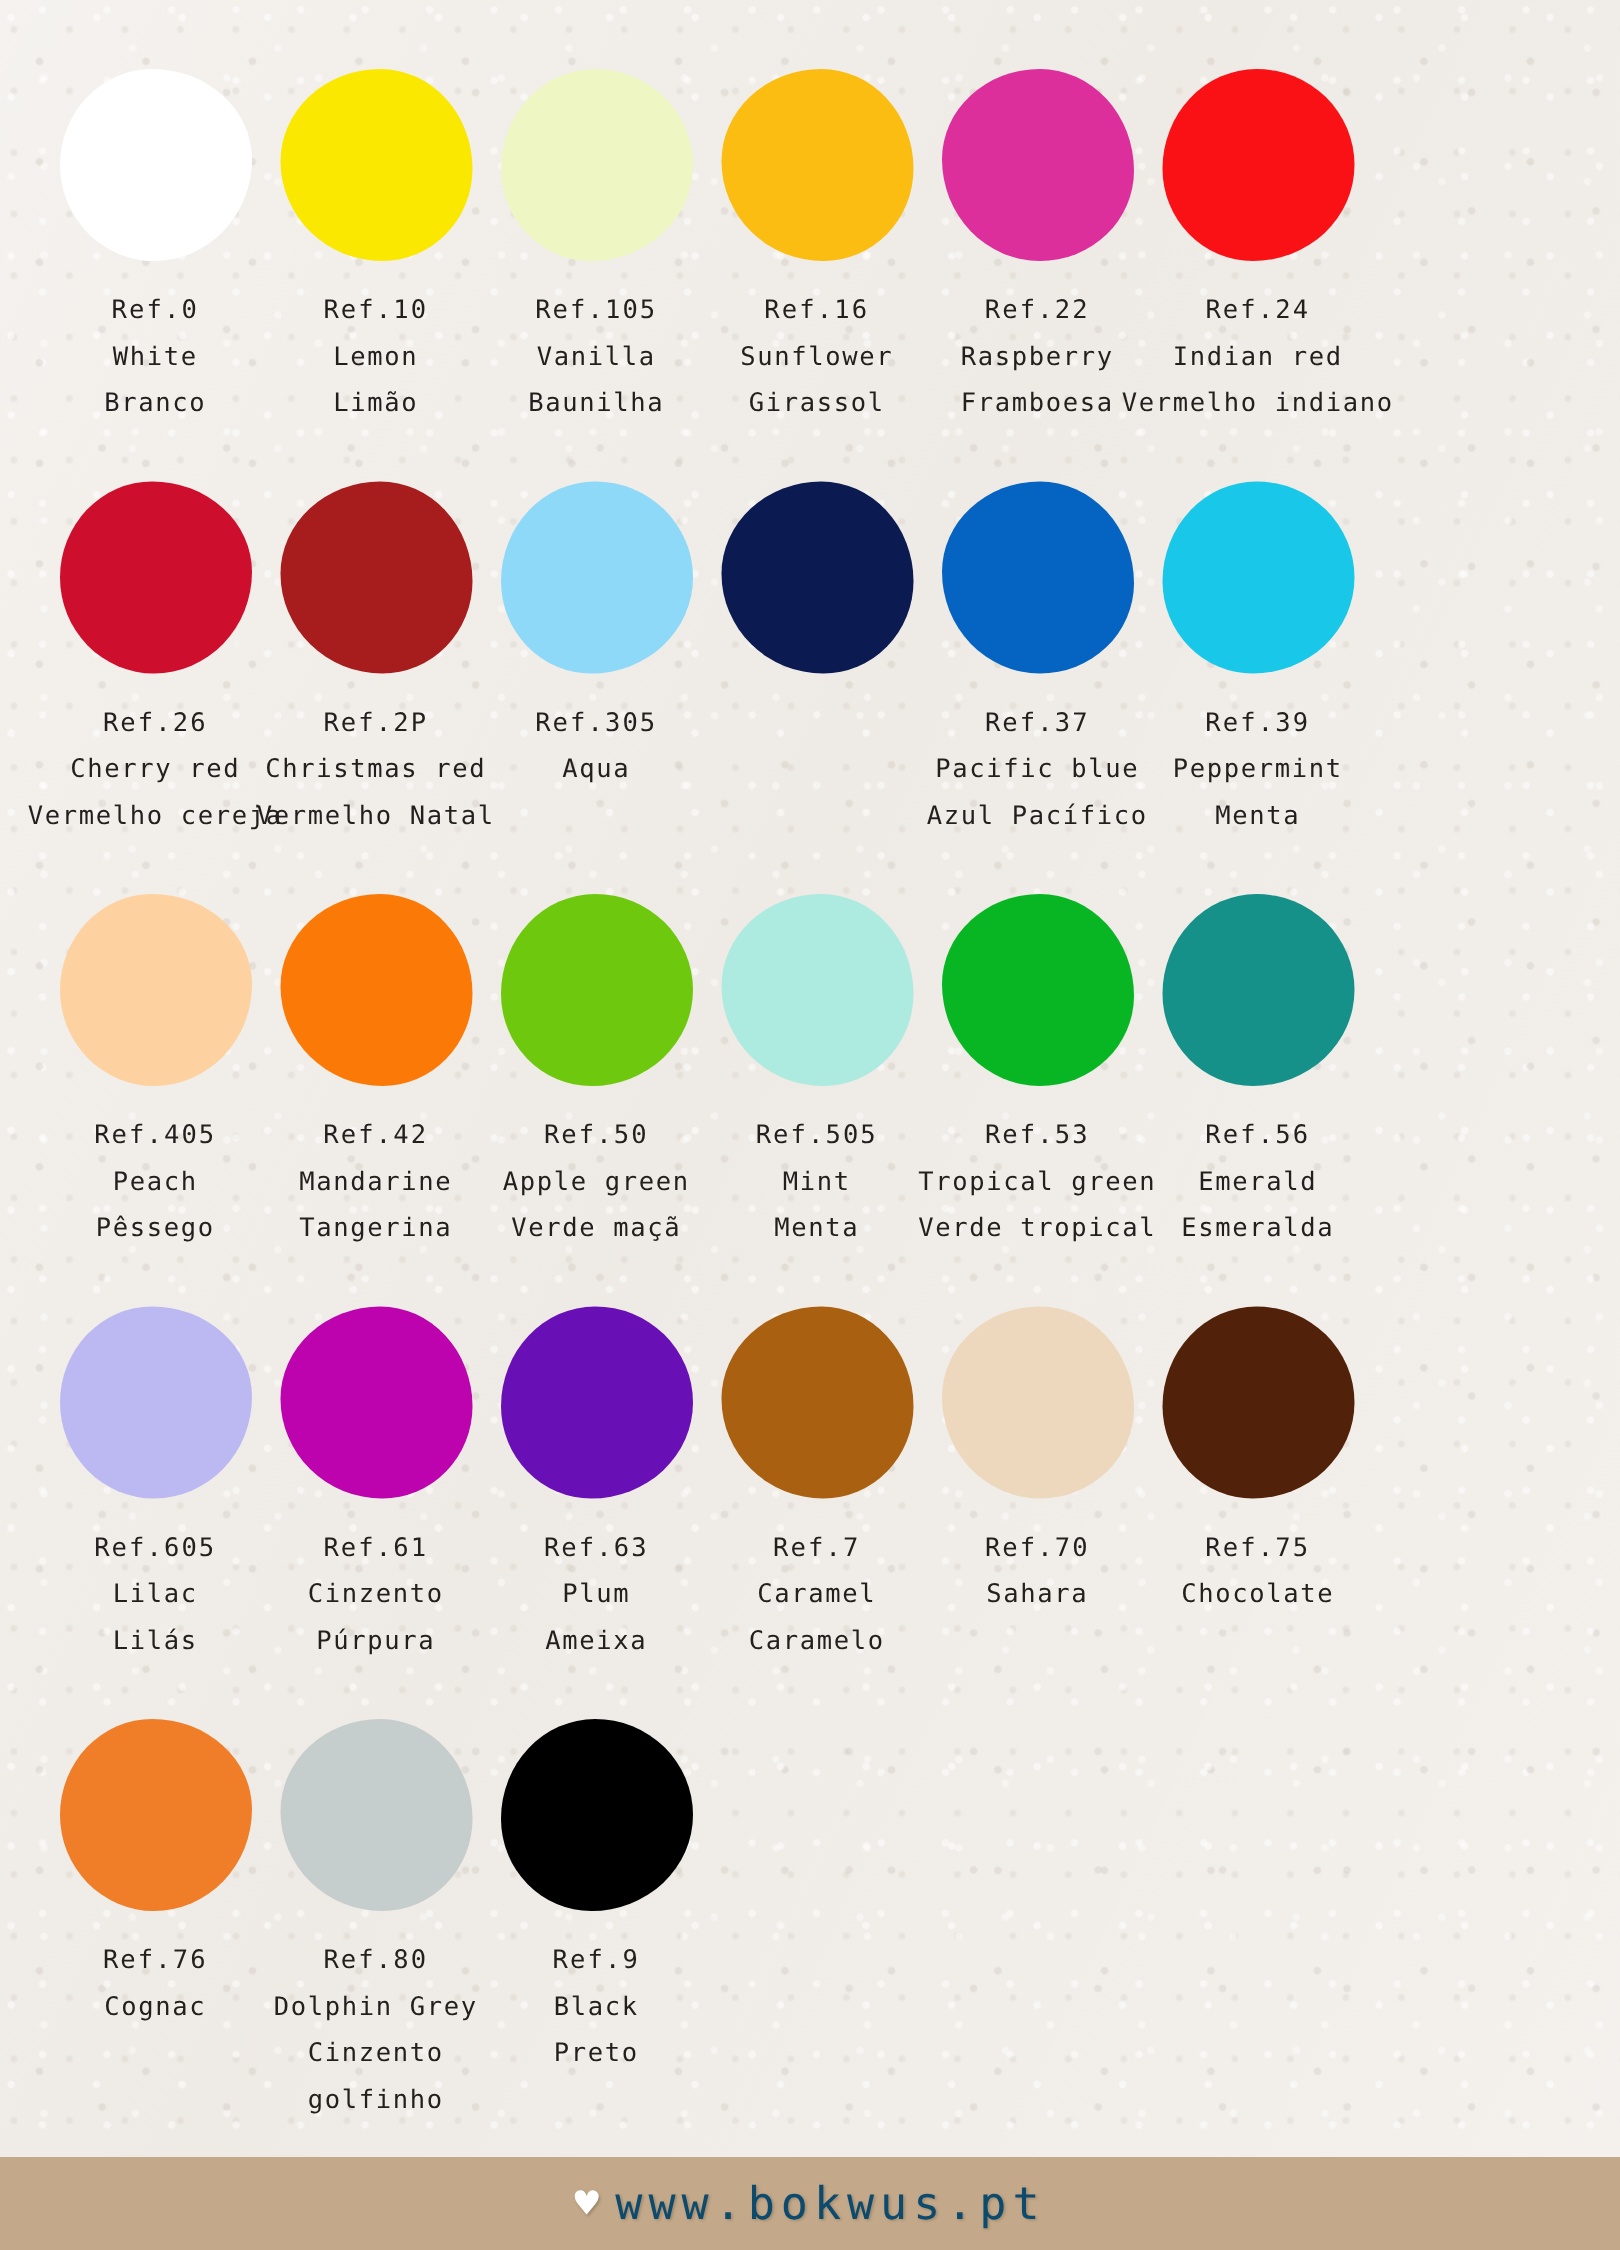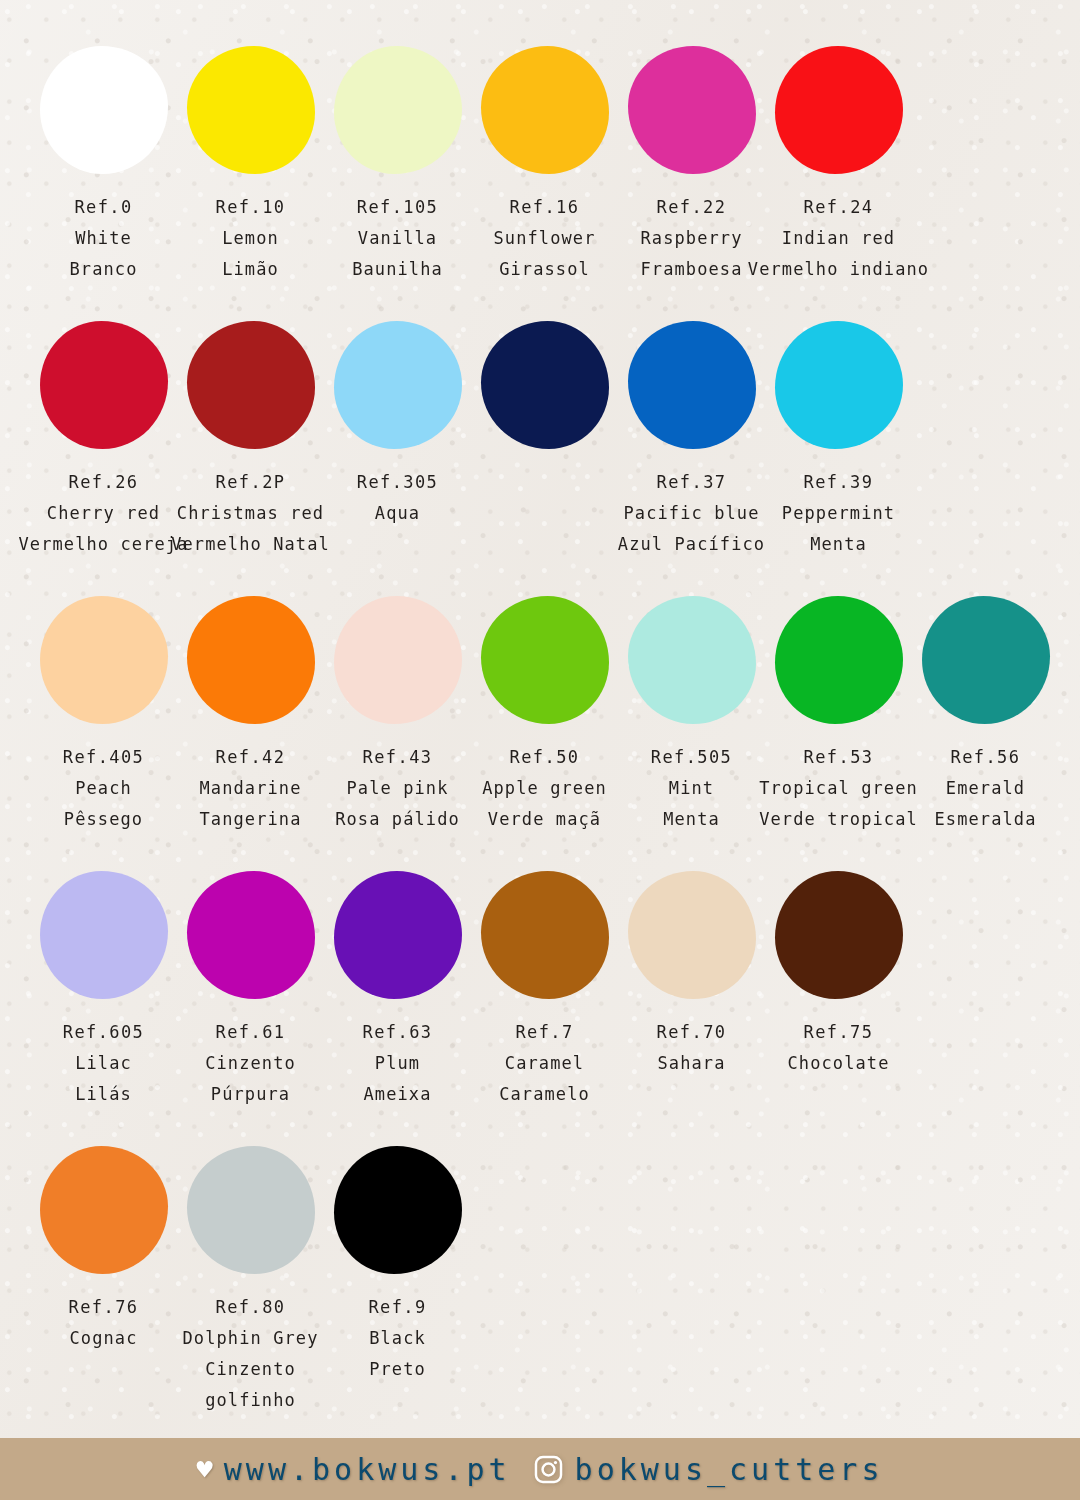--- a/index.html
+++ b/index.html
@@ -253,28 +253,20 @@
         </div>
         <div class="swatch-cell">
           <div class="swatch-blob" style="background-color: rgb(251, 122, 7);"></div>
           <div class="swatch-labels">
             <div class="lbl lbl-ref">Ref.42</div>
             <div class="lbl lbl-en">Mandarine</div>
             <div class="lbl lbl-pt">Tangerina</div>
           </div>
         </div>
         <div class="swatch-cell">
-          <div class="swatch-blob" style="background-color: rgb(248, 221, 211);"></div>
-          <div class="swatch-labels">
-            <div class="lbl lbl-ref">Ref.43</div>
-            <div class="lbl lbl-en">Pale pink</div>
-            <div class="lbl lbl-pt">Rosa pálido</div>
-          </div>
-        </div>
-        <div class="swatch-cell">
           <div class="swatch-blob" style="background-color: rgb(110, 200, 14);"></div>
           <div class="swatch-labels">
             <div class="lbl lbl-ref">Ref.50</div>
             <div class="lbl lbl-en">Apple green</div>
             <div class="lbl lbl-pt">Verde maçã</div>
           </div>
         </div>
         <div class="swatch-cell">
           <div class="swatch-blob" style="background-color: rgb(173, 234, 224);"></div>
           <div class="swatch-labels">
@@ -374,25 +366,15 @@
           </div>
         </div>
       </div>
     </div>
 
   <div id="footer-band">
     <div class="footer-group">
       <span class="heart-icon">♥</span>
       <span class="footer-text">www.bokwus.pt</span>
     </div>
-    <div class="footer-group">
-      <span class="ig-icon">
-        <svg viewBox="0 0 24 24" width="31" height="31" fill="none" stroke="#ffffff" stroke-width="1.9">
-          <rect x="2.3" y="2.3" width="19.4" height="19.4" rx="5.4" ry="5.4"></rect>
-          <circle cx="12" cy="12" r="4.6"></circle>
-          <circle cx="17.4" cy="6.6" r="1.25" fill="#ffffff" stroke="none"></circle>
-        </svg>
-      </span>
-      <span class="footer-text">bokwus_cutters</span>
-    </div>
   </div>
 
 </div>
 
 </body></html>

